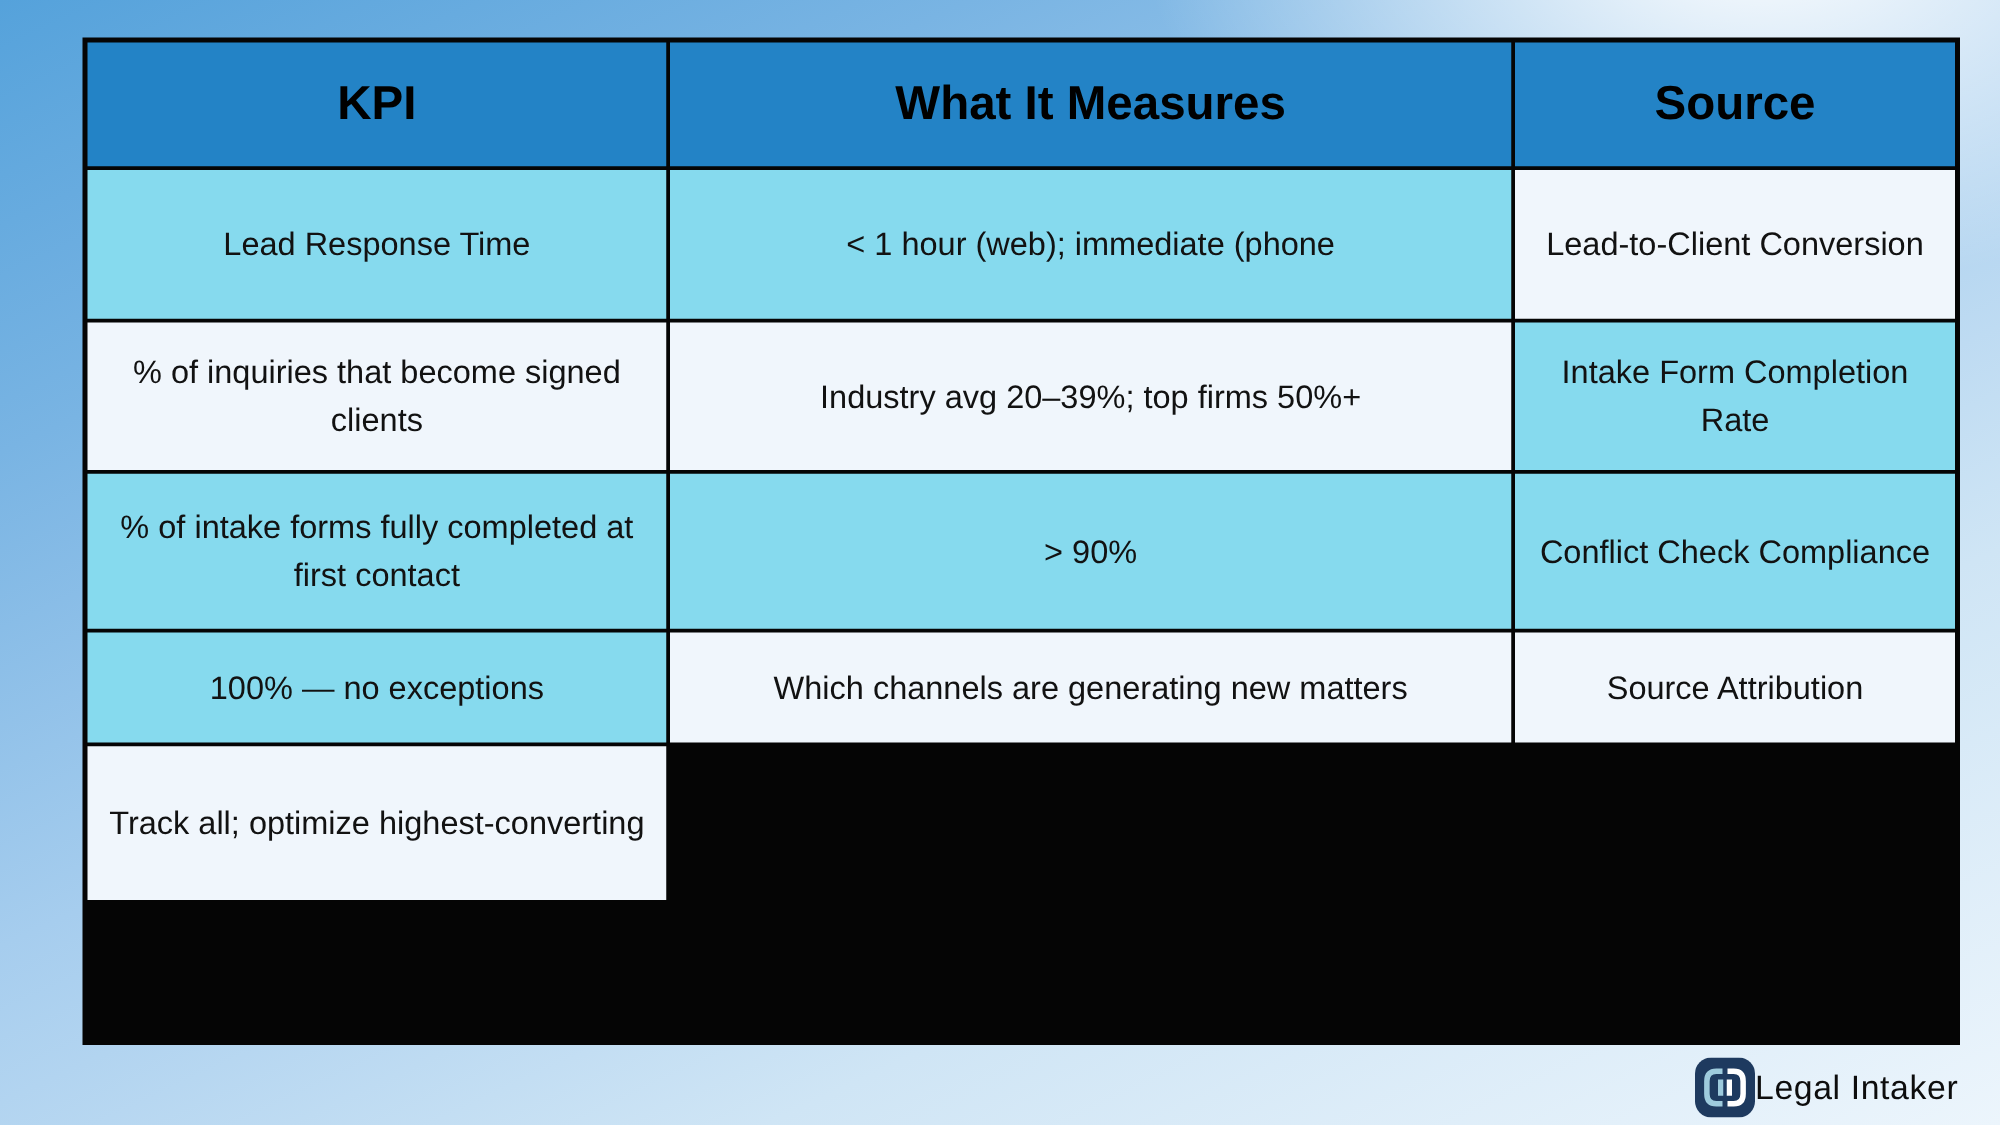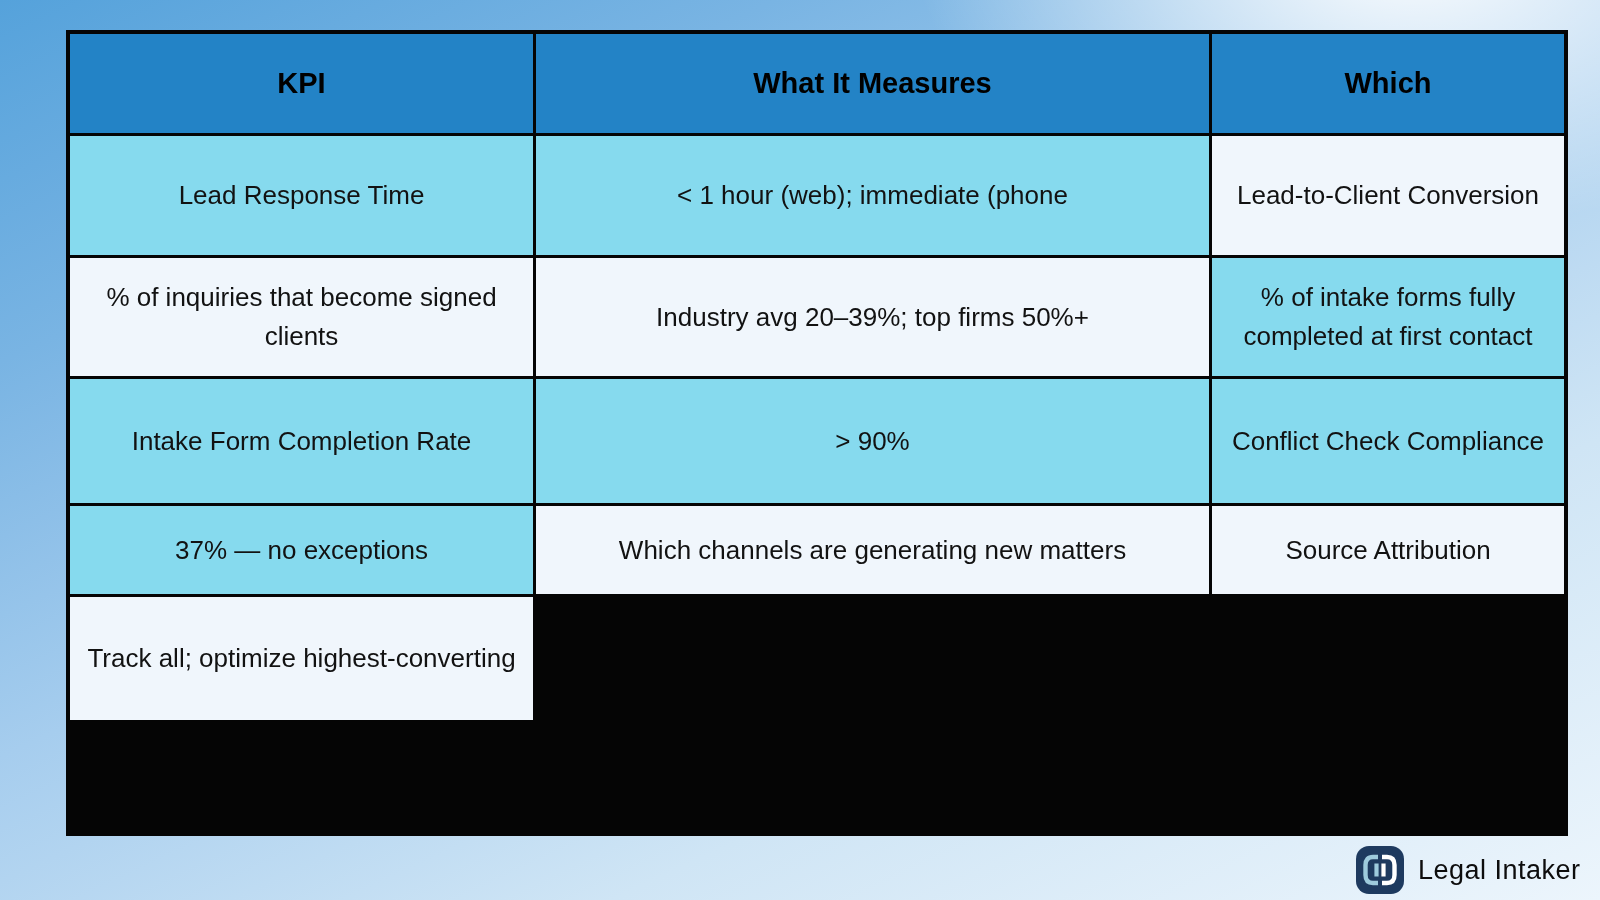--- a/index.html
+++ b/index.html
@@ -22,55 +22,55 @@
     padding: 4px;
     background: #050505;
   }
   .cell {
     display: flex; align-items: center; justify-content: center;
     text-align: center; padding: 0 14px;
     font-size: 26px; line-height: 1.5; color: #121212;
   }
   .cell.head {
     background: #2383c6;
-    font-weight: bold; font-size: 29px; color: #000000;
+    font-weight: bold; font-size: 38px; color: #000000;
   }
   .cell.cyan  { background: #86daee; }
   .cell.light { background: #f0f6fc; }
 
   .brand {
     position: absolute; left: 1356px; top: 846px;
-    display: flex; align-items: center; gap: 14px;
+    display: flex; align-items: center; 
   }
   .brand-icon { width: 48px; height: 48px; display: block; }
   .brand-name {
     font-size: 27px; color: #0d0d0d; letter-spacing: 0.5px;
     white-space: nowrap;
   }
 </style>
 </head>
 <body>
 
 <div class="stage">
 
   <div class="kpi-table" id="kpi-grid">
     <div class="cell head">KPI</div>
     <div class="cell head">What It Measures</div>
-    <div class="cell head">Which</div>
+    <div class="cell head">Source</div>
 
   <div class="cell cyan">Lead Response Time</div>
       <div class="cell cyan">&lt; 1 hour (web); immediate (phone</div>
       <div class="cell light">Lead-to-Client Conversion</div>
       <div class="cell light">% of inquiries that become signed clients</div>
       <div class="cell light">Industry avg 20–39%; top firms 50%+</div>
+      <div class="cell cyan">Intake Form Completion Rate</div>
       <div class="cell cyan">% of intake forms fully completed at first contact</div>
-      <div class="cell cyan">Intake Form Completion Rate</div>
       <div class="cell cyan">&gt; 90%</div>
       <div class="cell cyan">Conflict Check Compliance</div>
-      <div class="cell cyan">37% — no exceptions</div>
+      <div class="cell cyan">100% — no exceptions</div>
       <div class="cell light">Which channels are generating new matters</div>
       <div class="cell light">Source Attribution</div>
       <div class="cell light">Track all; optimize highest-converting</div>
     </div>
 
   <div class="brand">
     <svg class="brand-icon" viewBox="0 0 48 48" xmlns="http://www.w3.org/2000/svg" aria-hidden="true">
       <rect x="0" y="0" width="48" height="48" rx="13" fill="#1e3a5f"></rect>
       <path d="M22 11 H17 Q9.5 11 9.5 19 V29 Q9.5 37 17 37 H22" fill="none" stroke="#9ecbdd" stroke-width="4.4"></path>
       <line x1="20.5" y1="17.5" x2="20.5" y2="30.5" stroke="#9ecbdd" stroke-width="4.2"></line>

